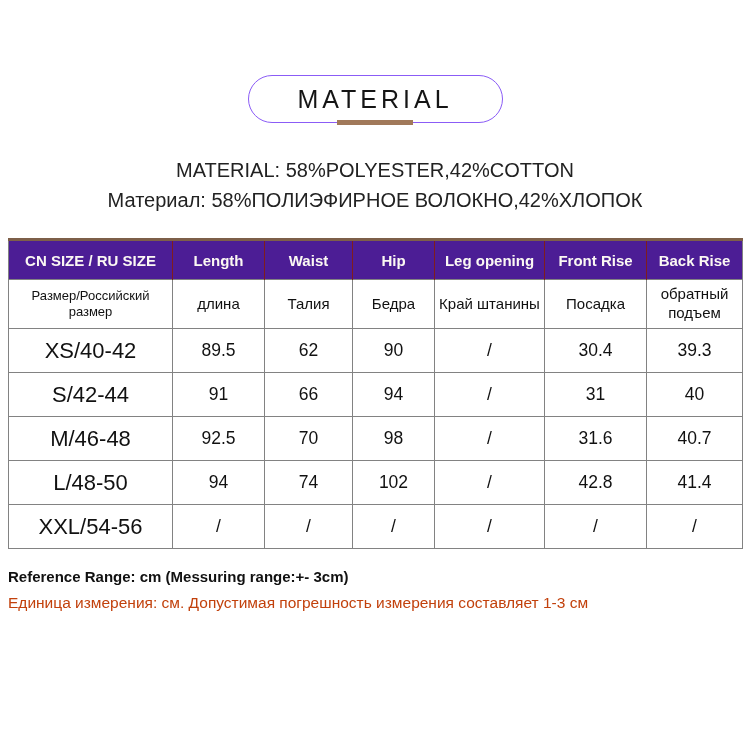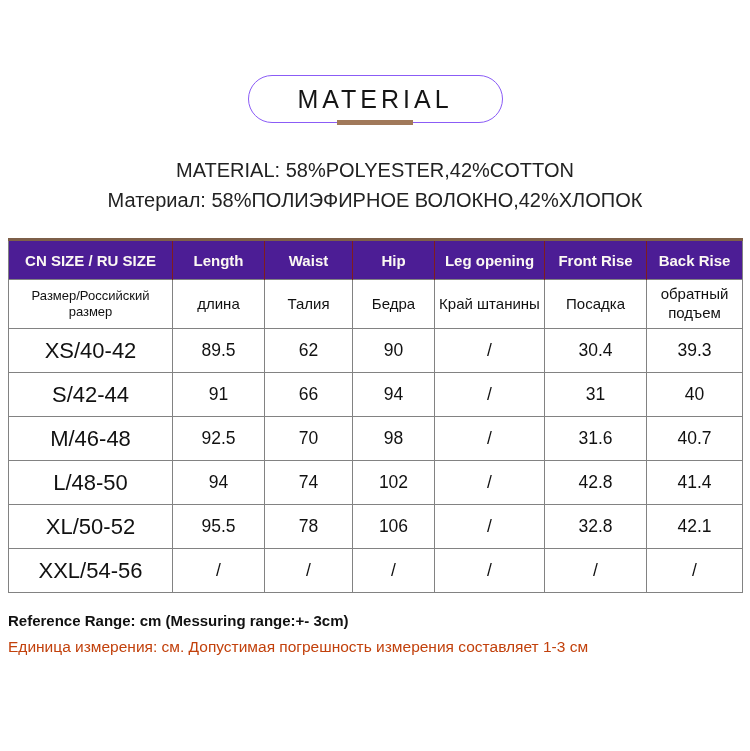--- a/index.html
+++ b/index.html
@@ -132,29 +132,20 @@
       <tr class="data-row">
         <td>L/48-50</td>
         <td>94</td>
         <td>74</td>
         <td>102</td>
         <td>/</td>
         <td>42.8</td>
         <td>41.4</td>
       </tr>
       <tr class="data-row">
-        <td>XL/50-52</td>
-        <td>95.5</td>
-        <td>78</td>
-        <td>106</td>
-        <td>/</td>
-        <td>32.8</td>
-        <td>42.1</td>
-      </tr>
-      <tr class="data-row">
         <td>XXL/54-56</td>
         <td>/</td>
         <td>/</td>
         <td>/</td>
         <td>/</td>
         <td>/</td>
         <td>/</td>
       </tr>
     </tbody>
   </table>

